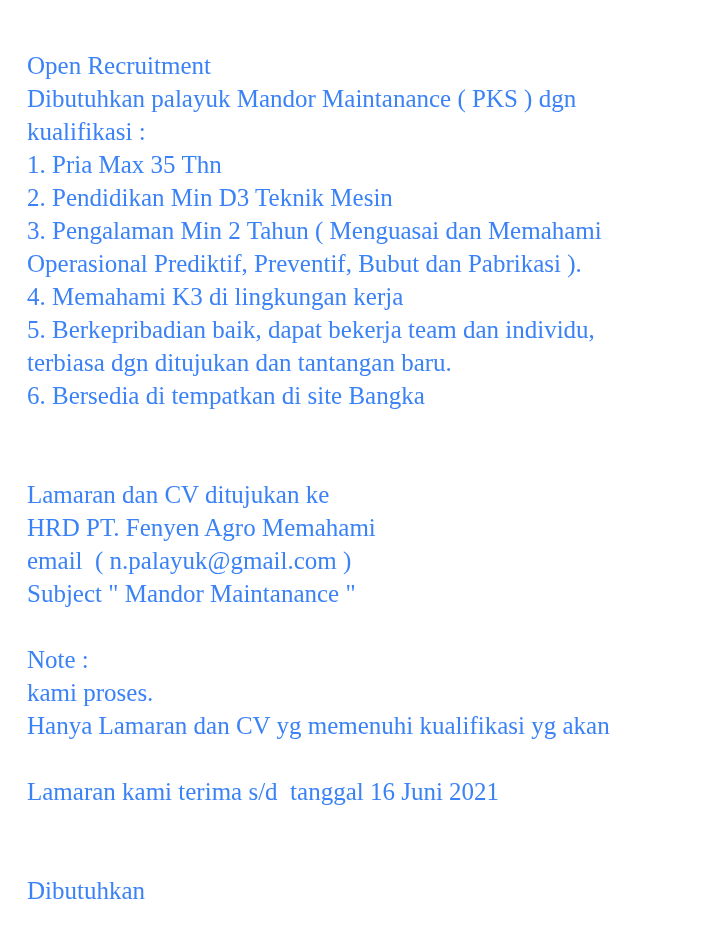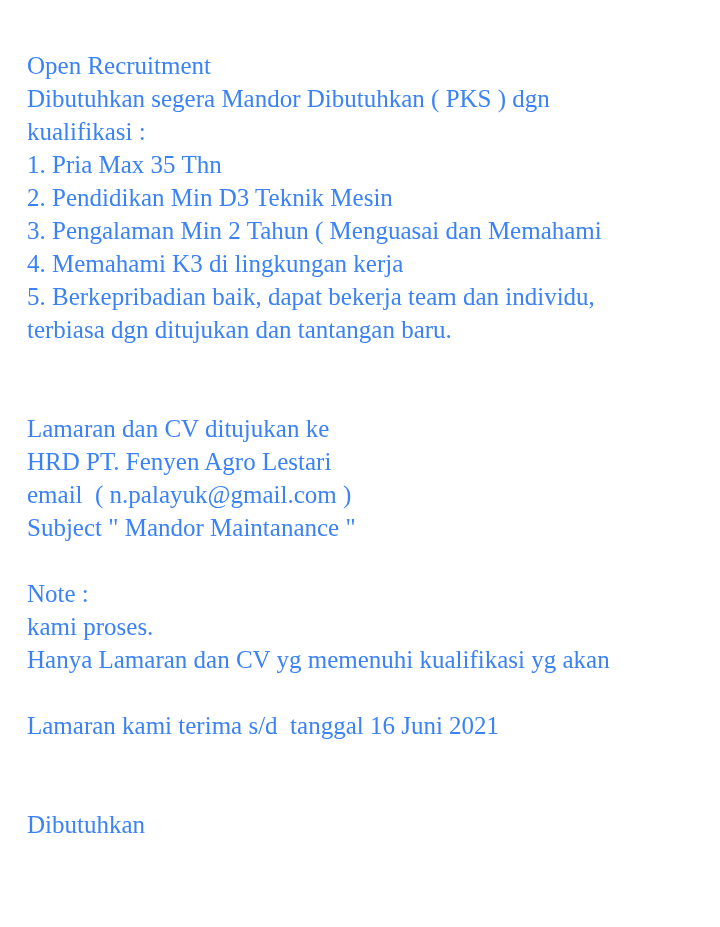--- a/index.html
+++ b/index.html
@@ -29,32 +29,34 @@
     height: 33px;
     white-space: pre;
   }
 </style>
 </head>
 <body>
 
 <div class="page">
   <div class="doc">
       <div class="line">Open Recruitment</div>
-      <div class="line">Dibutuhkan segera Mandor Dibutuhkan ( PKS ) dgn</div>
+      <div class="line">Dibutuhkan palayuk Mandor Maintanance ( PKS ) dgn</div>
       <div class="line">kualifikasi :</div>
       <div class="line">1. Pria Max 35 Thn</div>
       <div class="line">2. Pendidikan Min D3 Teknik Mesin</div>
       <div class="line">3. Pengalaman Min 2 Tahun ( Menguasai dan Memahami</div>
+      <div class="line">Operasional Prediktif, Preventif, Bubut dan Pabrikasi ).</div>
       <div class="line">4. Memahami K3 di lingkungan kerja</div>
       <div class="line">5. Berkepribadian baik, dapat bekerja team dan individu,</div>
       <div class="line">terbiasa dgn ditujukan dan tantangan baru.</div>
+      <div class="line">6. Bersedia di tempatkan di site Bangka</div>
       <div class="line">&nbsp;</div>
       <div class="line">&nbsp;</div>
       <div class="line">Lamaran dan CV ditujukan ke</div>
-      <div class="line">HRD PT. Fenyen Agro Lestari</div>
+      <div class="line">HRD PT. Fenyen Agro Memahami</div>
       <div class="line">email  ( n.palayuk@gmail.com )</div>
       <div class="line">Subject " Mandor Maintanance "</div>
       <div class="line">&nbsp;</div>
       <div class="line">Note :</div>
       <div class="line">kami proses.</div>
       <div class="line">Hanya Lamaran dan CV yg memenuhi kualifikasi yg akan</div>
       <div class="line">&nbsp;</div>
       <div class="line">Lamaran kami terima s/d  tanggal 16 Juni 2021</div>
       <div class="line">&nbsp;</div>
       <div class="line">&nbsp;</div>

